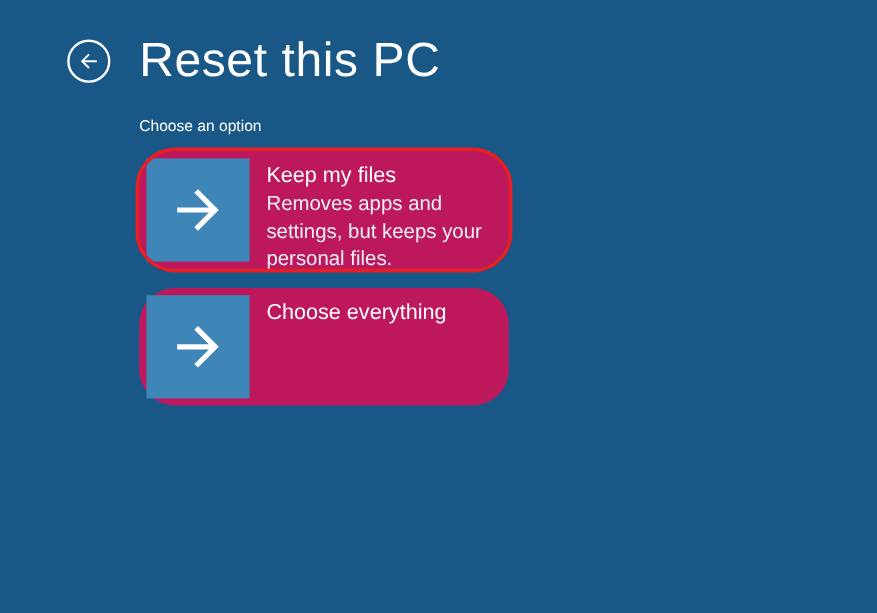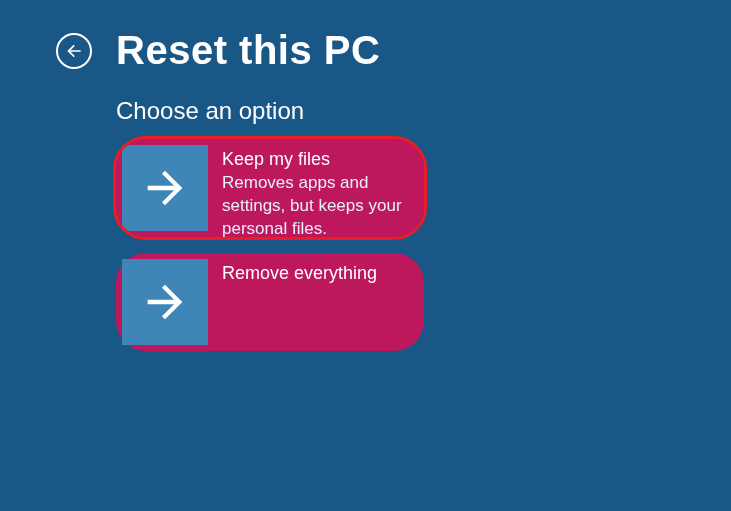--- a/index.html
+++ b/index.html
@@ -25,25 +25,25 @@
       display: flex;
       align-items: center;
       justify-content: center;
       cursor: pointer;
       margin-right: 24px;
       flex-shrink: 0;
     }
     .back-btn svg { display: block; }
     .title {
       font-size: 40px;
-      font-weight: 700;
+      font-weight: 400;
       letter-spacing: 0.5px;
     }
     .subtitle {
-      font-size: 24px;
+      font-size: 13px;
       font-weight: 300;
       margin: 24px 0 14px 116px;
     }
     .options {
       margin-left: 116px;
     }
     .option {
       display: flex;
       width: 308px;
       height: 98px;
@@ -115,17 +115,17 @@
     </div>
   </div>
 
   <div class="option">
     <div class="option-icon">
       <svg width="52" height="52" viewBox="0 0 24 24">
         <path d="M4 11h12.17l-5.59-5.59L12 4l8 8-8 8-1.42-1.41L16.17 13H4z" fill="#ffffff"></path>
       </svg>
     </div>
     <div class="option-text">
-      <div class="option-label">Remove everything</div>
+      <div class="option-label">Choose everything</div>
     </div>
   </div>
 
 </div>
 
 </body></html>

